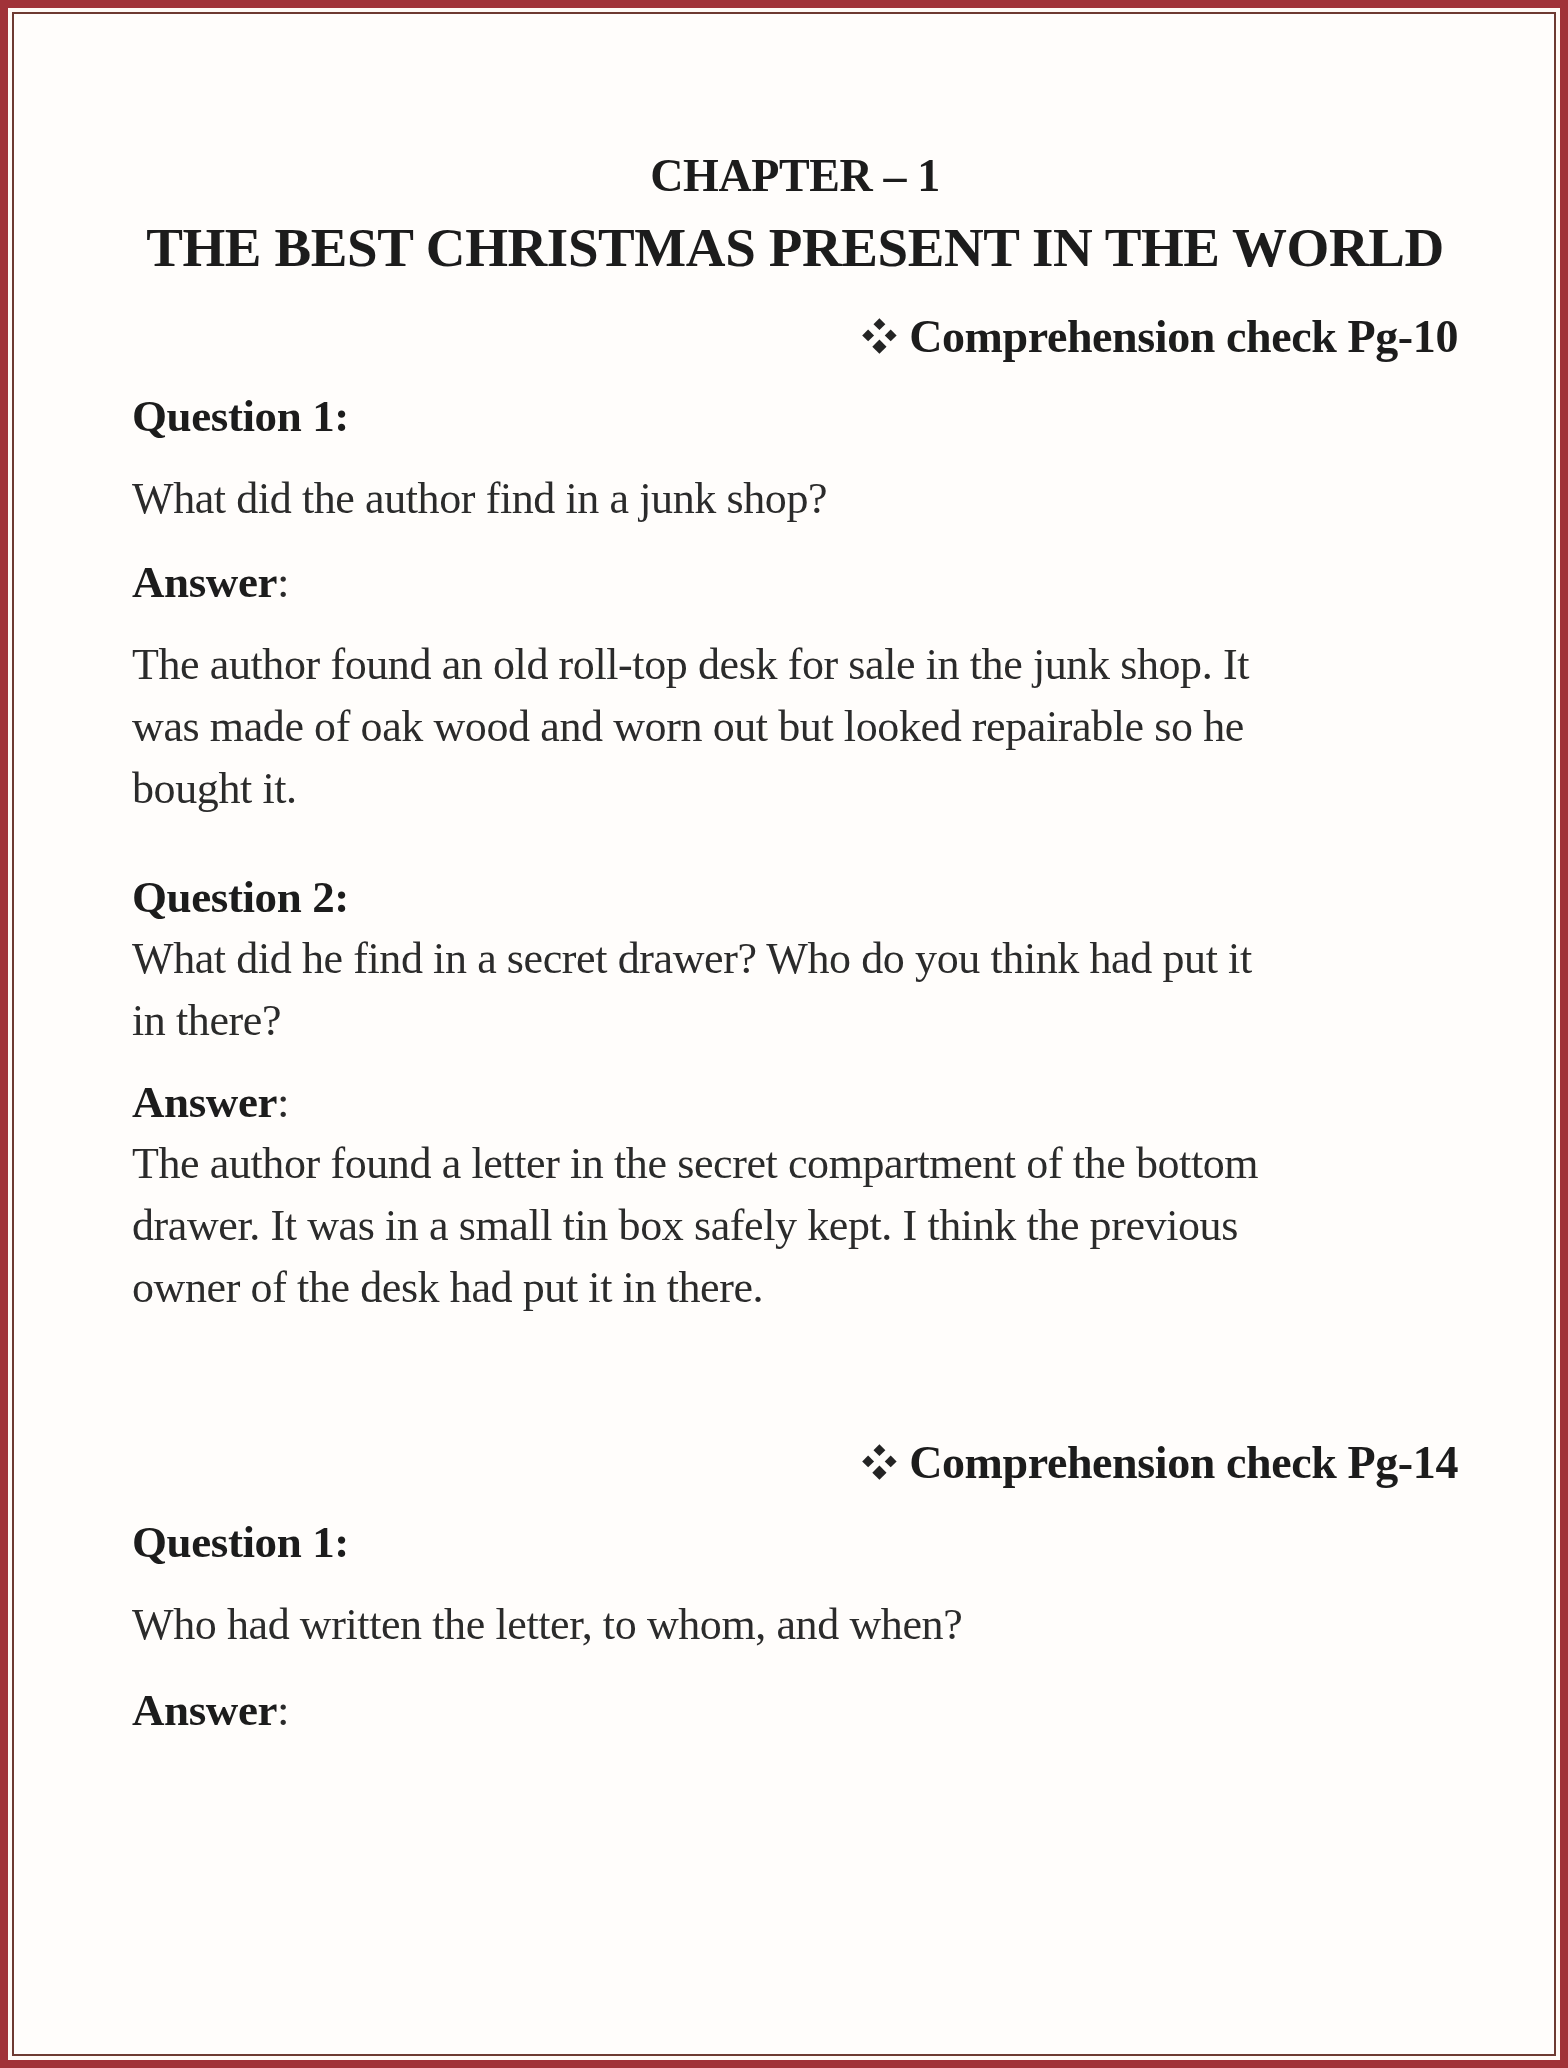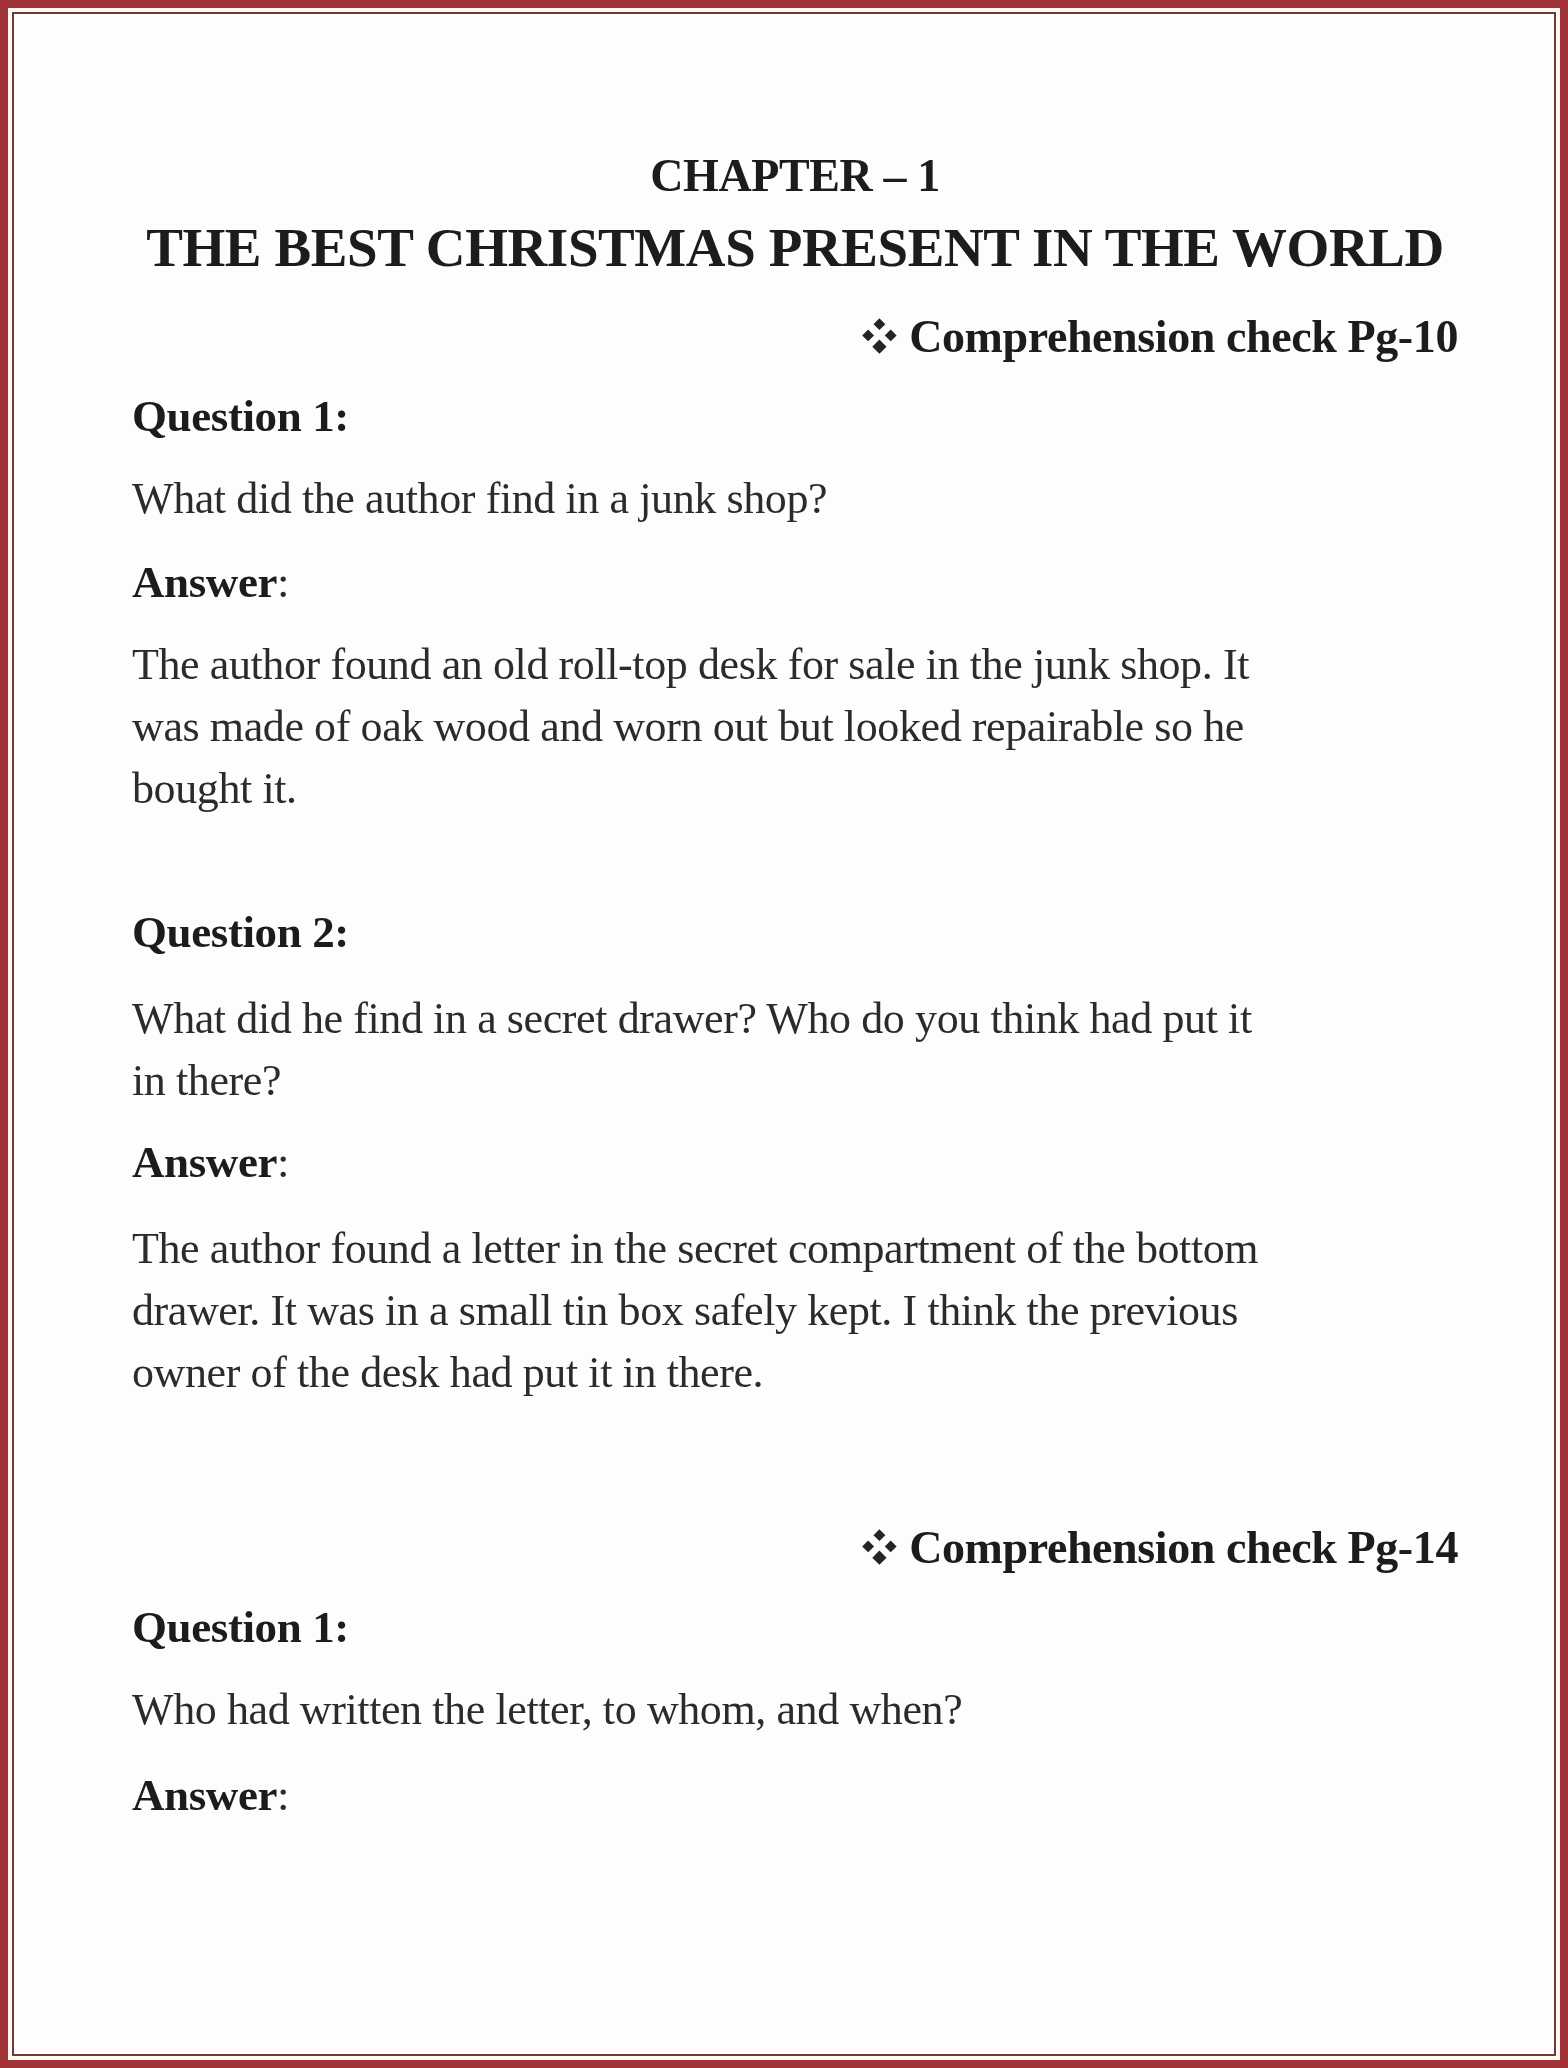--- a/index.html
+++ b/index.html
@@ -66,22 +66,22 @@
     color:var(--text-bold);
   }
   .a-label{
     font-size:45px;line-height:62px;
   }
   .q-text,.a-line{font-size:44px;line-height:62px;}
   .mt-17{margin-top:17px;}
   .mt-19{margin-top:19px;}
   .mt-21{margin-top:21px;}
   .mt-23{margin-top:23px;}
-  .mt-25{margin-top:25px;}
-  .mt-106{margin-top:81px;}
+  .mt-25{}
+  .mt-106{margin-top:46px;}
 </style>
 </head>
 <body>
 
 <div class="border-outer">
   <div class="border-gap">
     <div class="page">
       <div class="content">
 
         <h1 class="chapter">CHAPTER – 1</h1>

